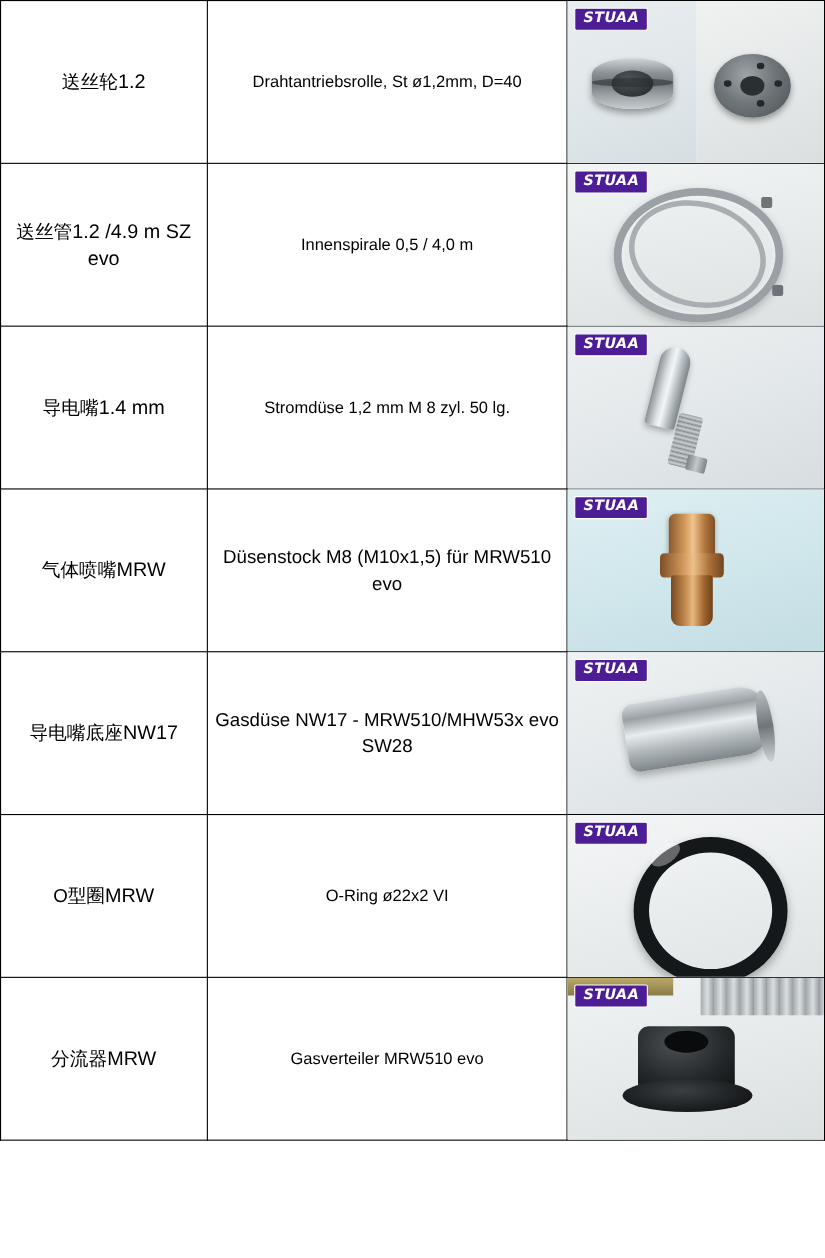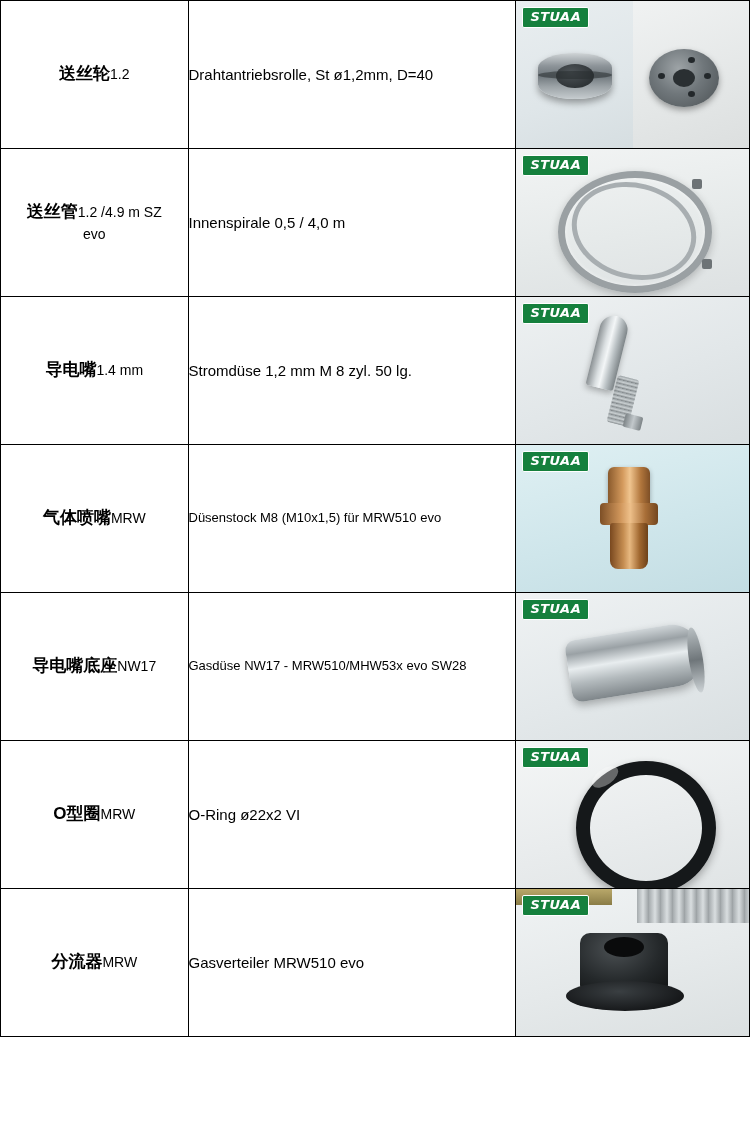--- a/index.html
+++ b/index.html
@@ -26,52 +26,52 @@
   }
   td.col-cn {
     width: 186px;
     text-align: center;
     padding: 4px 10px;
     font-size: 15px;
     line-height: 1.35;
   }
   td.col-de {
     width: 326px;
+    text-align: center;
     padding: 4px 12px;
     font-size: 15px;
     line-height: 1.4;
   }
   td.col-de.small {
-    font-size: 13px;
+    font-size: 17px;
   }
   td.col-img {
     width: 232px;
     padding: 0;
     height: 147px;
   }
   .cn-main {
     font-size: 17px;
-    font-weight: bold;
   }
   .cn-sub {
-    font-size: 14px;
+    font-size: 18px;
   }
   
   .imgcell {
     position: relative;
     width: 100%;
     height: 147px;
     overflow: hidden;
     background: #eef2f3;
   }
   .logo {
     position: absolute;
     left: 6px;
     top: 6px;
-    background: #15803d;
+    background: #4c1d95;
     color: #ffffff;
     font-family: "DejaVu Sans", sans-serif;
     font-weight: bold;
     font-style: italic;
     font-size: 13px;
     letter-spacing: 0.5px;
     padding: 2px 7px 3px 7px;
     border: 1px solid #ffffff;
     border-radius: 2px;
     z-index: 5;

